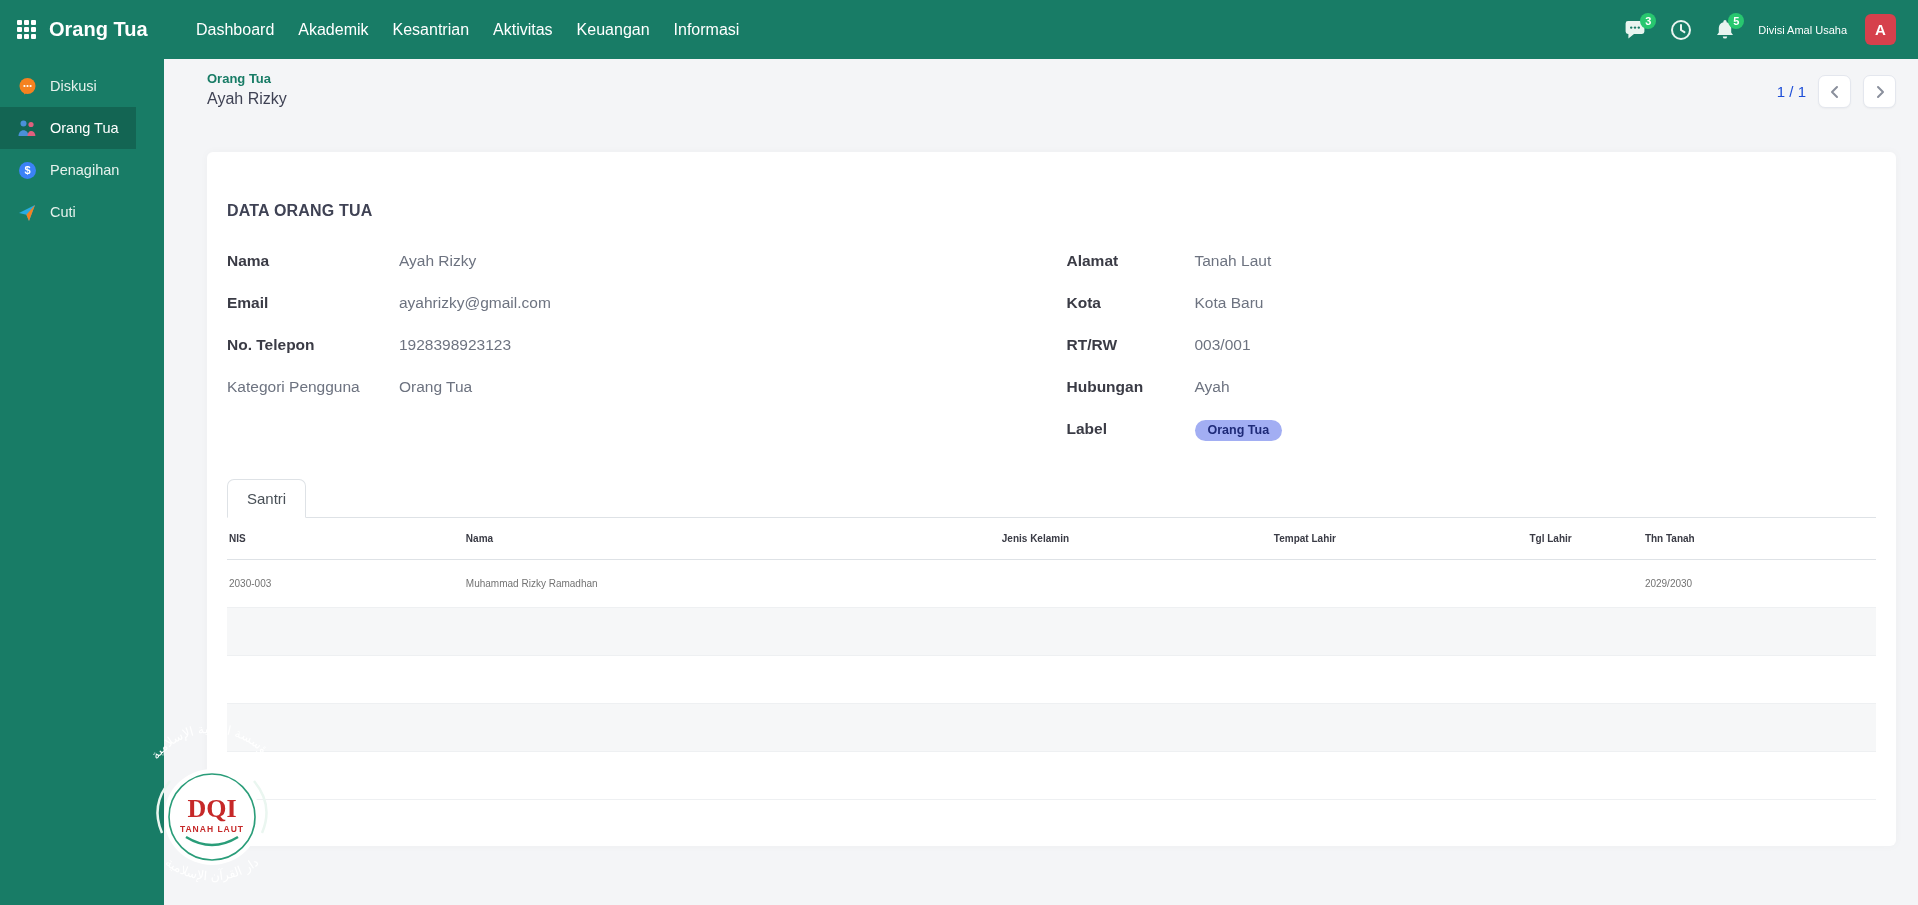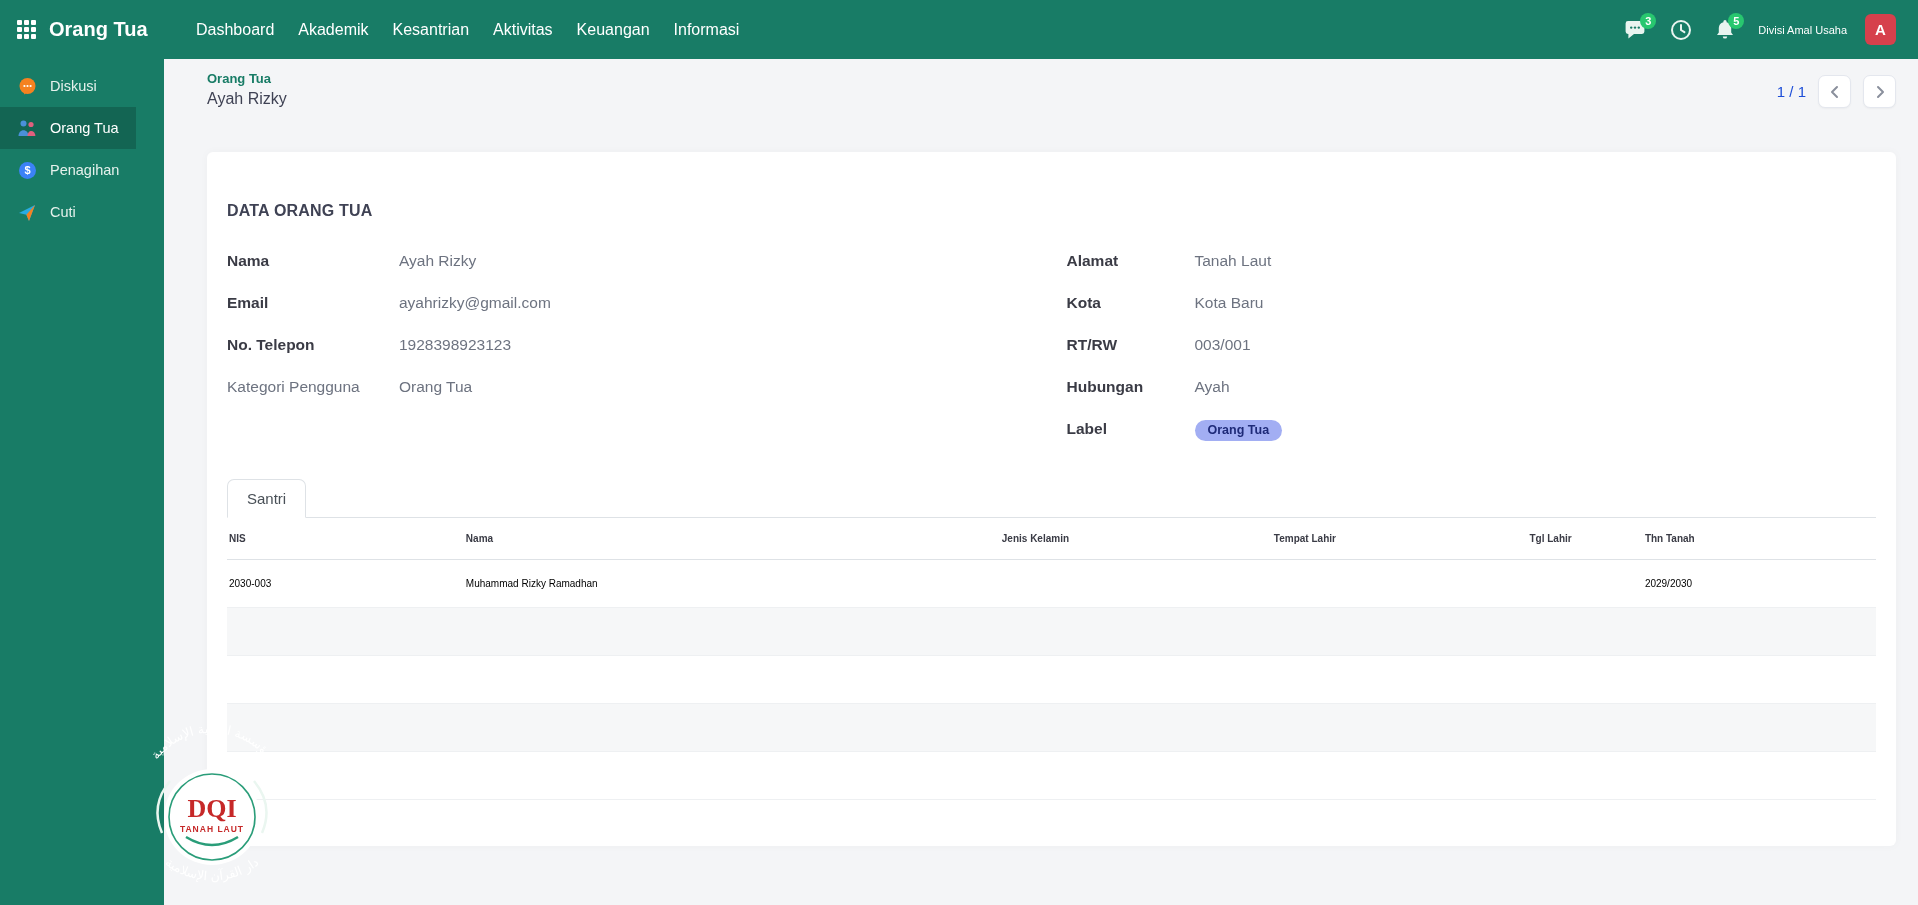--- a/index.html
+++ b/index.html
@@ -58,21 +58,21 @@
   .akses-hint { font-size:11px; color:#8a8f9c; vertical-align:super; margin-left:2px; font-weight:400; }
   .checkbox { width:20px; height:20px; background:#2db784; border-radius:5px; display:flex; align-items:center; justify-content:center; cursor:pointer; }
   .annot-arrow { margin-left:26px; transform:translateY(-4px); }
 
   
   .tabs { margin-top:16px; border-bottom:1px solid #dee2e6; padding-left:0; }
   .tab { display:inline-block; padding:10px 19px; background:#fff; border:1px solid #dee2e6; border-bottom:1px solid #fff;
          border-radius:7px 7px 0 0; color:#495057; font-size:15px; position:relative; top:1px; cursor:pointer; }
   table { width:100%; border-collapse:collapse; font-size:10px; table-layout:fixed; }
   th { text-align:left; padding:15px 8px; color:#3a3b45; font-weight:700; border-bottom:1px solid #dee2e6; }
-  td { padding:14px 8px; color:#000000; border-bottom:1px solid #eef0f2; height:48px; }
+  td { padding:14px 8px; color:#737373; border-bottom:1px solid #eef0f2; height:48px; }
   th:first-child, td:first-child { padding-left:2px; }
   tbody tr:nth-child(even) { background:#f6f7f8; }
 </style>
 </head>
 <body>
 
 <div class="app">
 
   <header class="navbar">
     <div class="brand">

